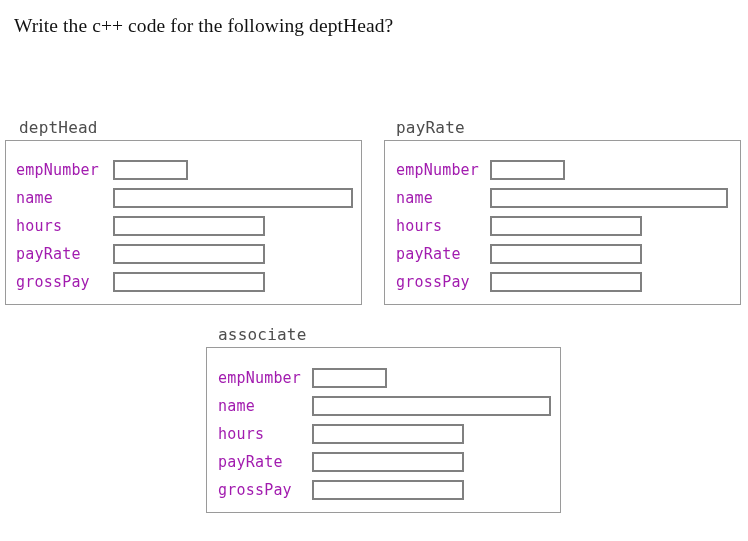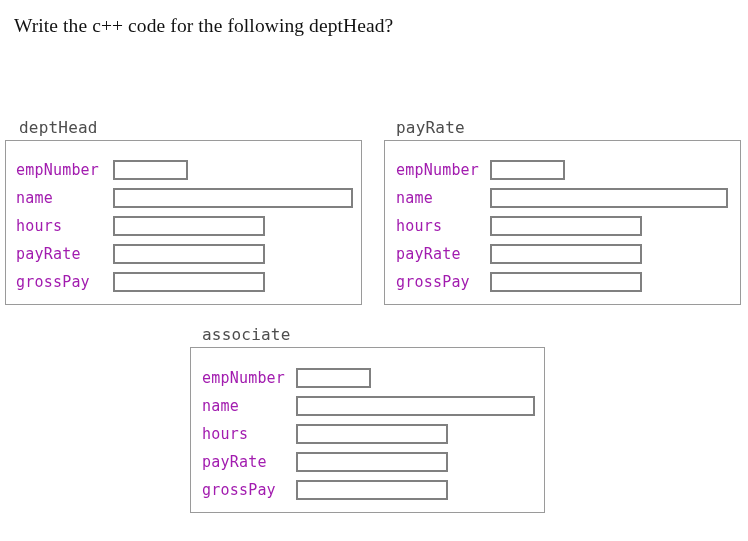--- a/index.html
+++ b/index.html
@@ -142,21 +142,21 @@
           <div class="field-row" style="top: 103px; width: 357px;">
             <div class="field-label" style="left: 11px;">payRate</div>
             <input class="field-input" type="text" placeholder="" style="left: 105px; width: 152px;">
           </div>
           <div class="field-row" style="top: 131px; width: 357px;">
             <div class="field-label" style="left: 11px;">grossPay</div>
             <input class="field-input" type="text" placeholder="" style="left: 105px; width: 152px;">
           </div>
         </div>
       </div>
-      <div class="class-group" style="left: 190px; top: 327px; width: 296px; height: 186px;">
+      <div class="class-group" style="left: 206px; top: 327px; width: 296px; height: 186px;">
         <div class="class-title" style="left: 12px;">associate</div>
         <div class="class-box" style="width: 355px; height: 166px;">
           <div class="field-row" style="top: 20px; width: 355px;">
             <div class="field-label" style="left: 11px;">empNumber</div>
             <input class="field-input" type="text" placeholder="" style="left: 105px; width: 75px;">
           </div>
           <div class="field-row" style="top: 48px; width: 355px;">
             <div class="field-label" style="left: 11px;">name</div>
             <input class="field-input" type="text" placeholder="" style="left: 105px; width: 239px;">
           </div>

